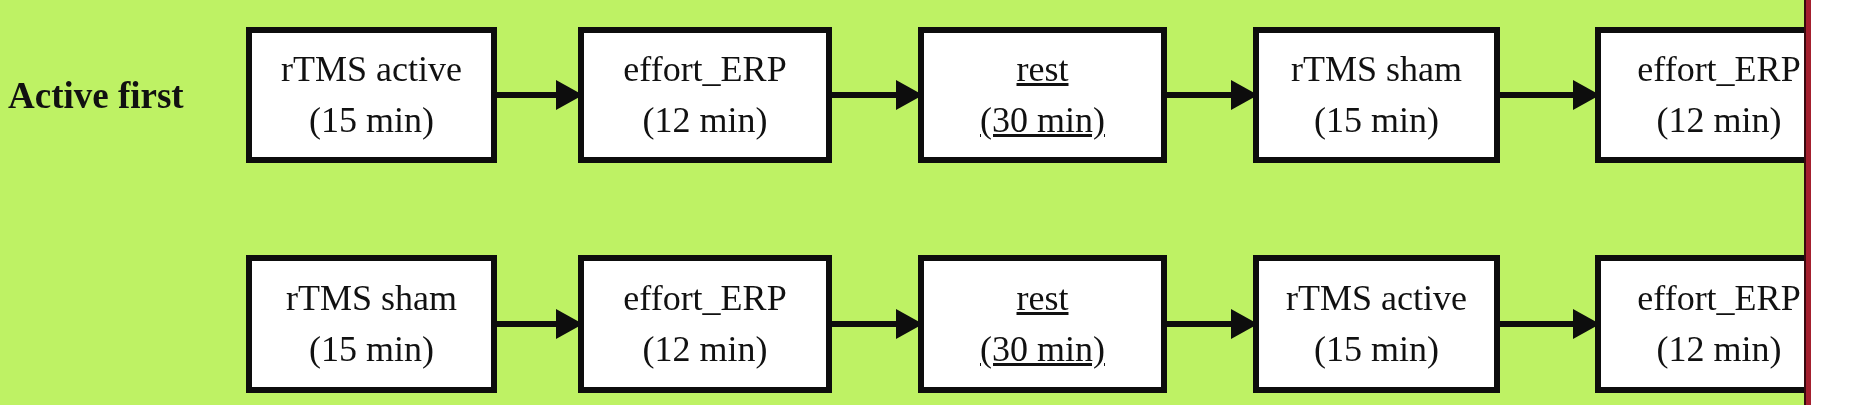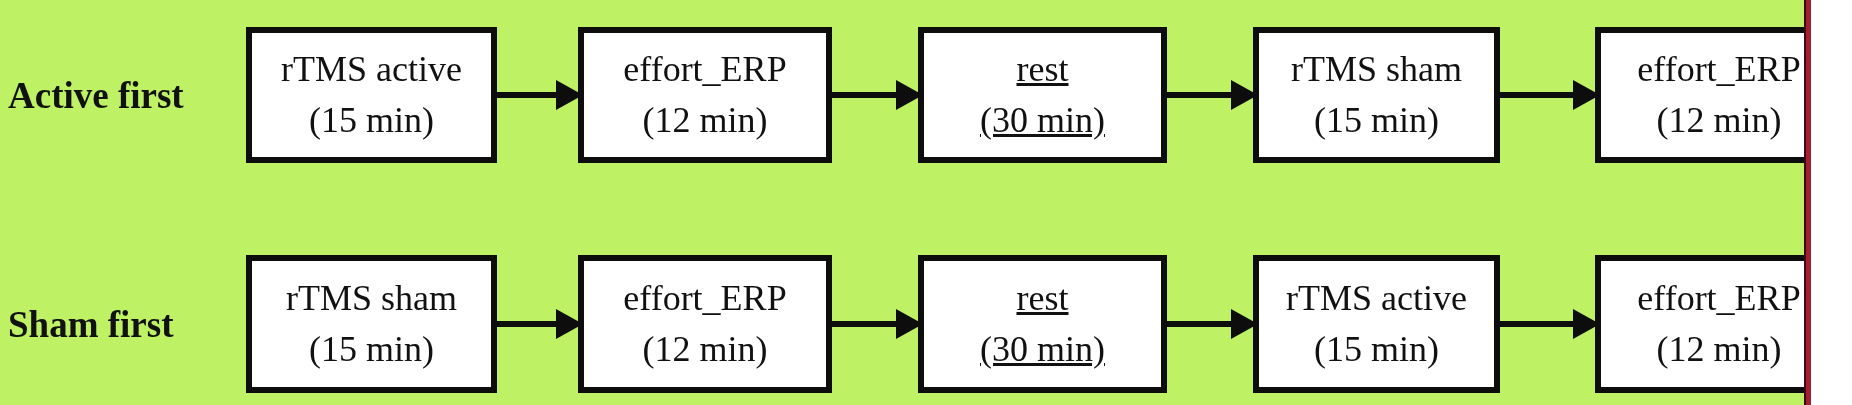--- a/index.html
+++ b/index.html
@@ -127,21 +127,20 @@
   <div class="arrow arrow-r1 a4">
       <i class="shaft"></i>
       <i class="head"></i>
     </div>
 
   <div class="box band-r1 b5">
     <div>effort_ERP</div>
     <div>(12 min)</div>
   </div>
 
-  <div class="row-label band-r2">Sham first</div>
 
   <div class="box band-r2 b1">
     <div>rTMS sham</div>
     <div>(15 min)</div>
   </div>
   <div class="arrow arrow-r2 a1">
       <i class="shaft"></i>
       <i class="head"></i>
     </div>
 

